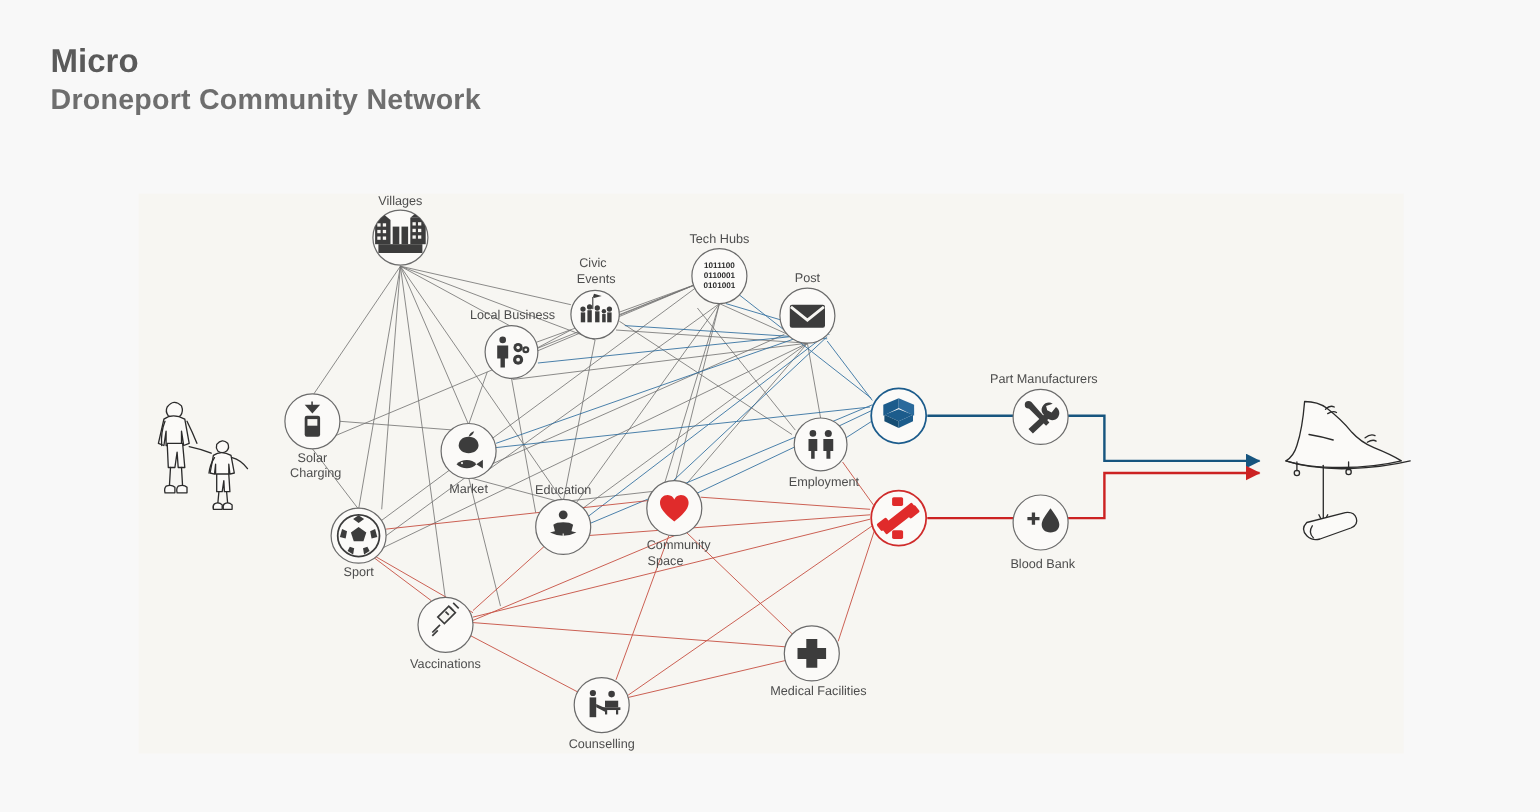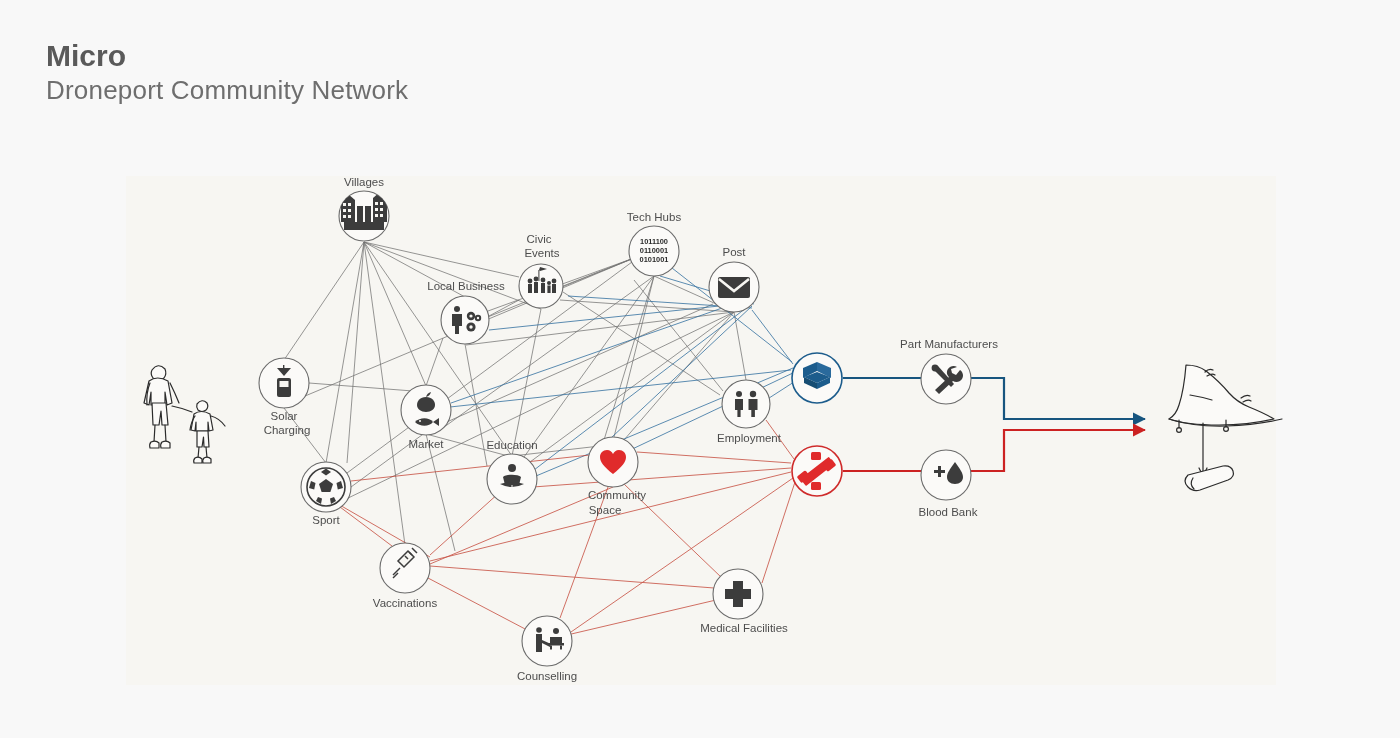--- a/index.html
+++ b/index.html
@@ -10,21 +10,21 @@
     overflow:hidden;
     position:relative;
   }
   #canvas-root{position:absolute;inset:0;padding-left:40px;}
   .title-block{position:absolute;left:46px;top:40px;}
   .title-main{
     font-size:30px;font-weight:bold;color:#5a5a5a;letter-spacing:0px;
     line-height:1.05;margin:0 0 4px 0;
   }
   .title-sub{
-    font-size:26px;font-weight:400;color:#6e6e6e;letter-spacing:0.2px;
+    font-size:26px;font-weight:700;color:#6e6e6e;letter-spacing:0.2px;
     line-height:1.1;margin:0;
   }
   .diagram-panel{
     position:absolute;left:126px;top:176px;width:1150px;height:509px;
     background:#f7f6f2;
   }
   svg.net{position:absolute;left:0;top:0;width:1400px;height:738px;overflow:visible;}
   .node-label{
     font-size:11.5px;fill:#4d4d4d;font-family:"Liberation Sans","DejaVu Sans",sans-serif;
     text-anchor:middle;

